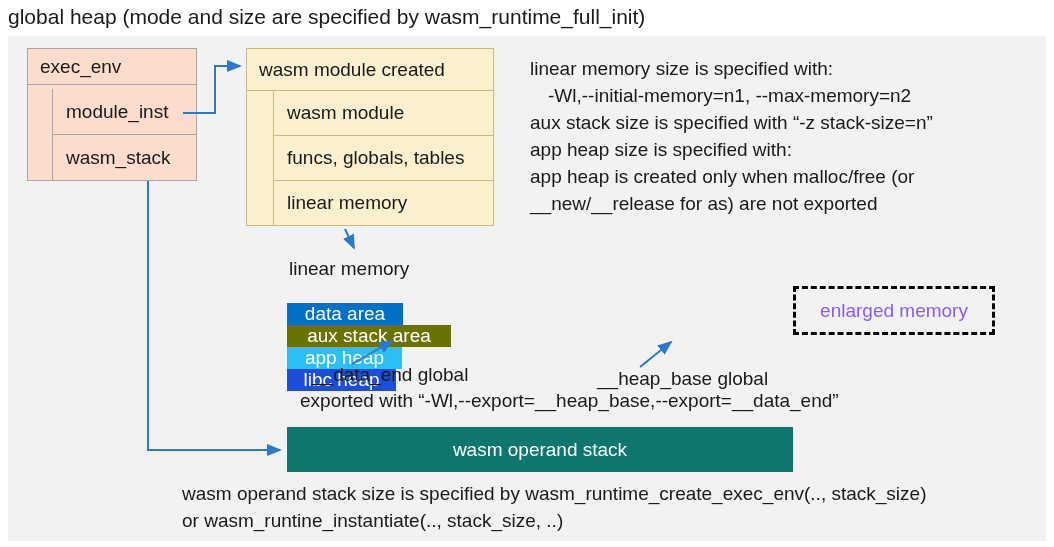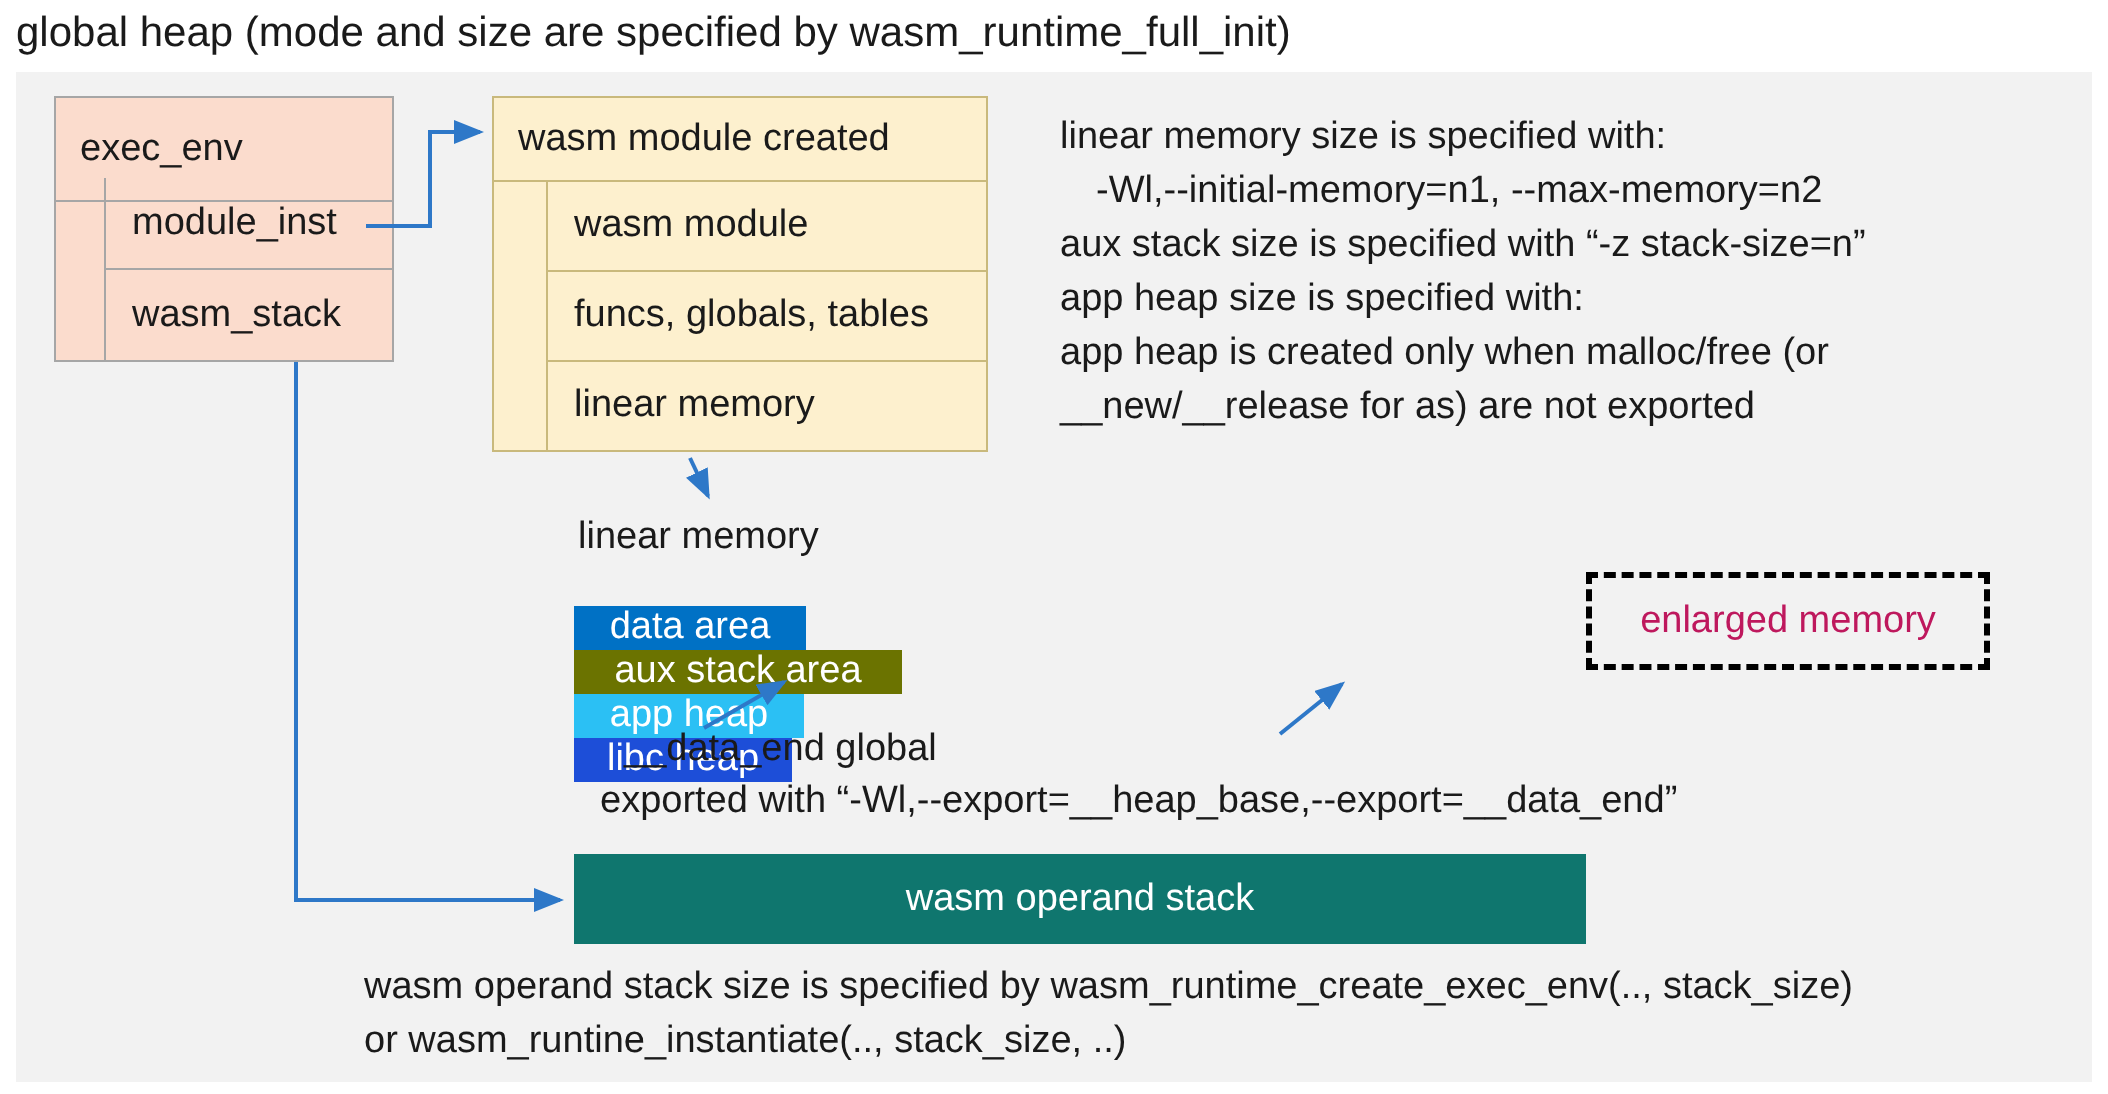--- a/index.html
+++ b/index.html
@@ -13,21 +13,21 @@
   .box{box-sizing:border-box;border:1.5px solid;}
   .box-header{display:flex;align-items:center;box-sizing:border-box;
               font-size:19px;padding-left:12px;border-bottom:1.5px solid;}
   .box-rows{position:absolute;left:24px;right:0;bottom:0;display:flex;flex-direction:column;
             box-sizing:border-box;border-left:1.5px solid;}
   .box-row{flex:1;display:flex;align-items:center;font-size:19px;padding-left:13px;
            box-sizing:border-box;}
   .box-row + .box-row{border-top:1.5px solid;}
 
   .exec-env{left:27px;top:48px;width:170px;height:133px;}
-  .exec-env .box-header{height:52px;}
+  .exec-env .box-header{height:36px;}
   .exec-env .box-rows{top:40px;}
   .exec-env, .exec-env .box-header, .exec-env .box-rows, .exec-env .box-row{border-color:#a6a6a6;}
 
   .mod-inst{left:246px;top:48px;width:248px;height:178px;}
   .mod-inst .box-header{height:42px;}
   .mod-inst .box-rows{top:42px;left:26px;}
   .mod-inst, .mod-inst .box-header, .mod-inst .box-rows, .mod-inst .box-row{border-color:#c9b97c;}
 
   
   .notes{left:530px;top:55px;font-size:19px;line-height:27px;white-space:nowrap;}
@@ -94,23 +94,24 @@
 
   <div class="abs lm-label">linear memory</div>
 
   <div class="abs membar">
     <div class="seg seg-data" style="background-color: rgb(0, 113, 197);">data area</div>
     <div class="seg seg-aux" style="background-color: rgb(107, 115, 0);">aux stack area</div>
     <div class="seg seg-app" style="background-color: rgb(43, 192, 244);">app heap</div>
     <div class="seg seg-libc" style="background-color: #1d4ed8;">libc heap</div>
   </div>
 
-  <div class="abs enlarged" style="color: #be185d;">enlarged memory</div>
+  <div class="abs enlarged" style="color: #8b5cf6;">enlarged memory</div>
 
   <div class="abs ann ann-dataend">__data_end global</div>
+  <div class="abs ann ann-heapbase">__heap_base global</div>
   <div class="abs ann ann-exported">exported with “-Wl,--export=__heap_base,--export=__data_end”</div>
 
   <div class="abs opstack" style="background-color: #0f766e;">wasm operand stack</div>
 
   <div class="abs footer">
     <div>wasm operand stack size is specified by wasm_runtime_create_exec_env(.., stack_size)</div>
     <div>or wasm_runtine_instantiate(.., stack_size, ..)</div>
   </div>
 
   <svg class="arrows" width="1054" height="547">

